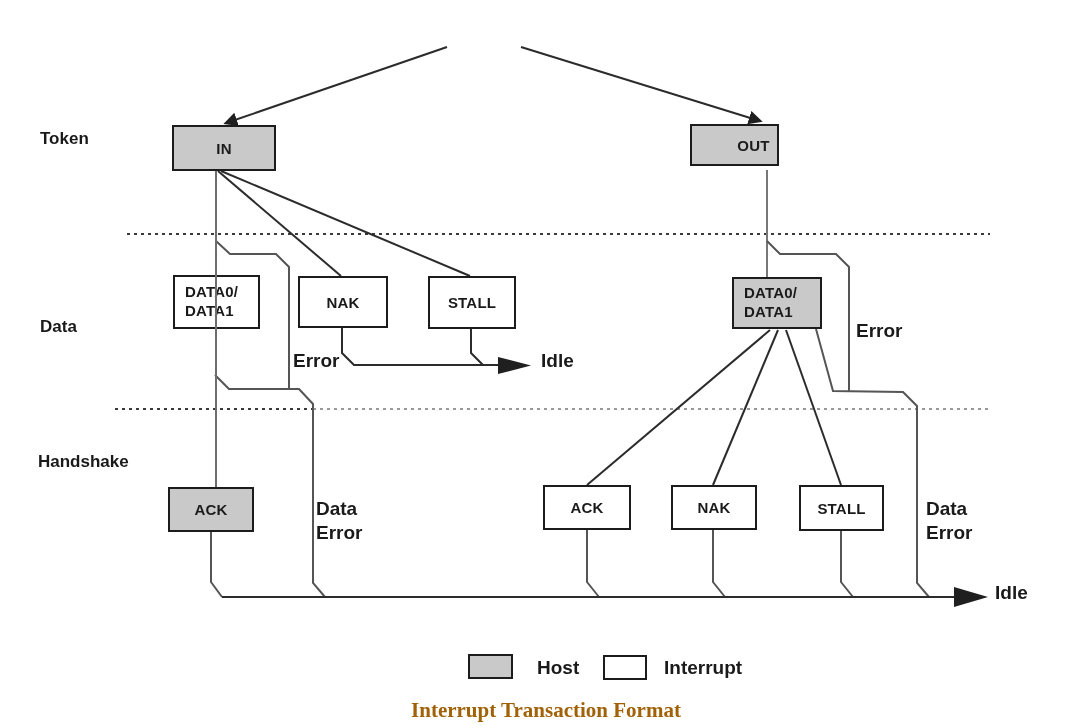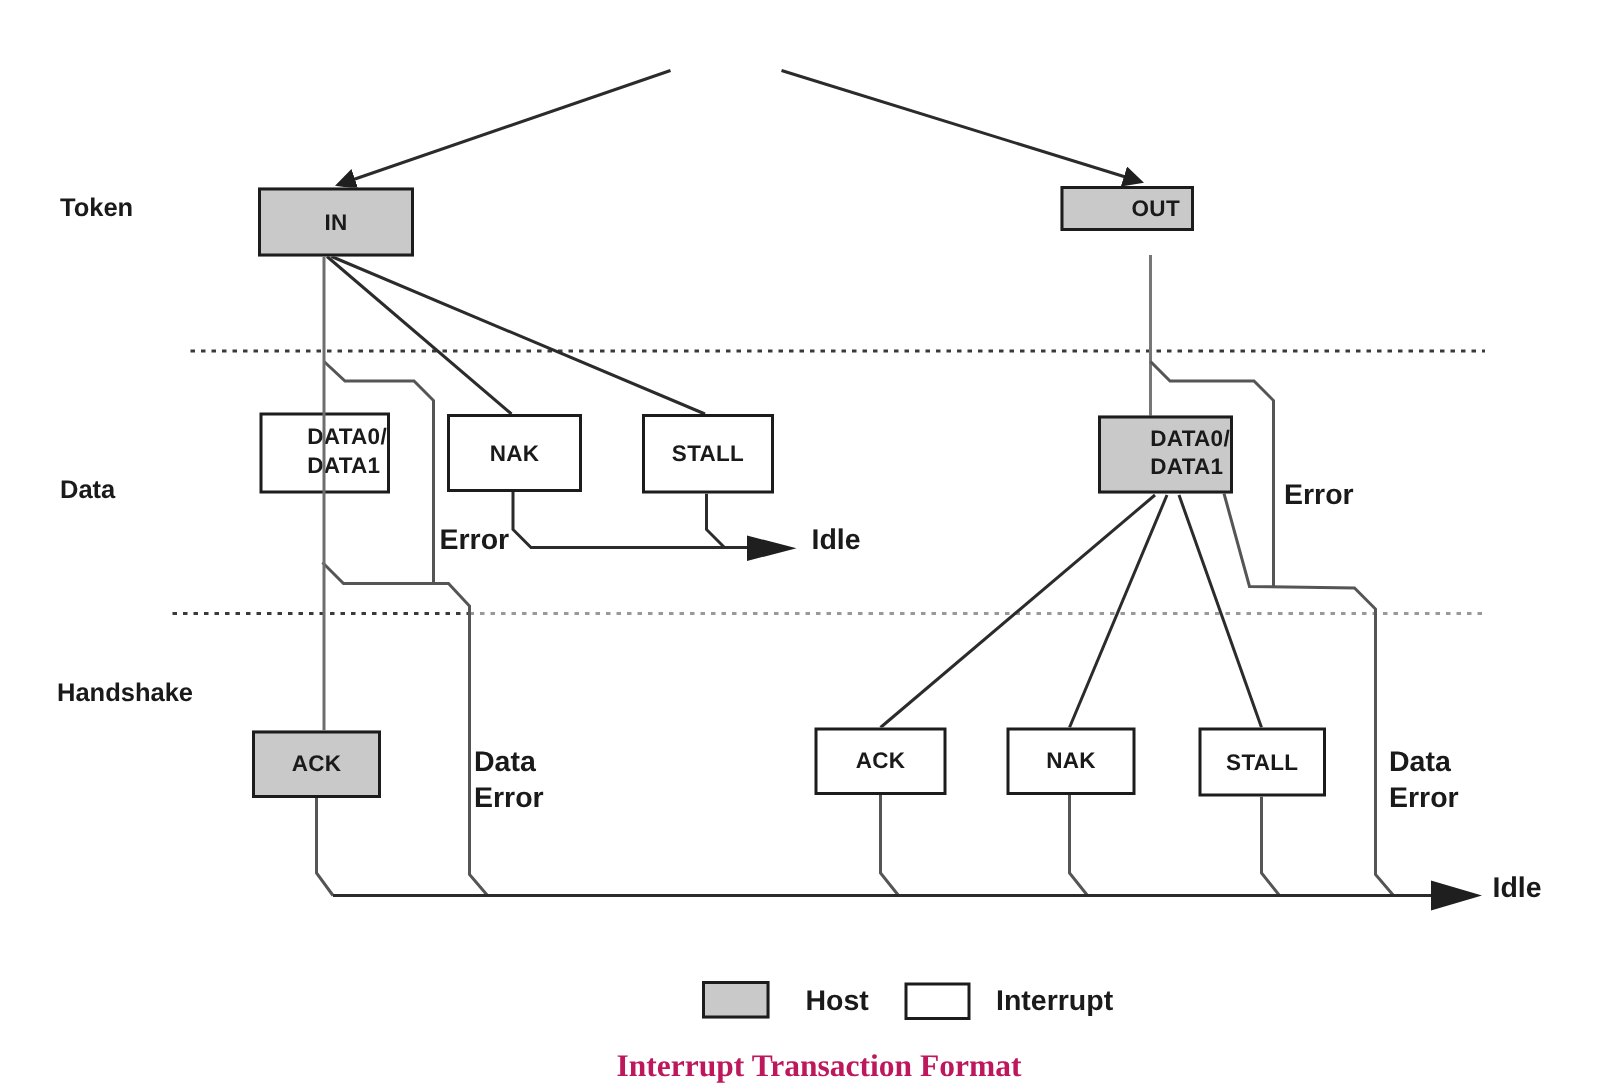--- a/index.html
+++ b/index.html
@@ -10,29 +10,29 @@
   svg.layer{position:absolute;left:0;top:0;pointer-events:none;}
   .under{z-index:0;}
   .over{z-index:2;}
   .box{
     position:absolute;z-index:1;box-sizing:border-box;border:2px solid #1c1c1c;
     display:flex;align-items:center;justify-content:center;
     font-weight:bold;font-size:15px;letter-spacing:0.2px;
   }
   .box.host{background:#c9c9c9;}
   .box.fn{background:#ffffff;}
-  .box.two-line{justify-content:flex-end;padding-left:10px;}
+  .box.two-line{justify-content:flex-start;padding-left:10px;}
   .box.two-line span{display:block;line-height:1.25;}
   .lbl{position:absolute;z-index:1;font-weight:bold;font-size:19px;white-space:nowrap;}
   .lbl.two-line span{display:block;line-height:1.25;}
   .phase{position:absolute;z-index:1;font-weight:bold;font-size:17px;white-space:nowrap;}
   .swatch{position:absolute;z-index:1;box-sizing:border-box;border:2px solid #1c1c1c;}
   .title{
     position:absolute;z-index:1;left:16px;width:1060px;top:682px;text-align:center;
-    font-family:"Liberation Serif","DejaVu Serif",serif;font-weight:bold;font-size:21px;color:#be185d;
+    font-family:"Liberation Serif","DejaVu Serif",serif;font-weight:bold;font-size:21px;color:#a16207;
   }
 </style>
 </head>
 <body>
 
 <div id="canvas">
 
   <svg class="layer under" width="1076" height="728" viewBox="0 0 1076 728">
     <defs>
       <marker id="tri" viewBox="0 0 10 10" refX="8" refY="5" markerWidth="7" markerHeight="7" orient="auto">
@@ -73,21 +73,21 @@
 
     <path d="M222,581 L954,581" stroke="#2b2b2b" stroke-width="2" fill="none"></path>
     <polygon points="954,571 954,591 988,581" fill="#1f1f1f"></polygon>
   </svg>
 
   <div class="phase" style="left:40px;top:113px;">Token</div>
   <div class="phase" style="left:40px;top:301px;">Data</div>
   <div class="phase" style="left:38px;top:436px;">Handshake</div>
 
   <div class="box host" style="left:172px;top:109px;width:104px;height:46px;">IN</div>
-  <div class="box host" style="left:707px;top:108px;width:89px;height:30px;padding-left:38px;">OUT</div>
+  <div class="box host" style="left:690px;top:108px;width:89px;height:42px;padding-left:38px;">OUT</div>
 
   <div class="box fn two-line" style="left:173px;top:259px;width:87px;height:54px;">
     <div>
       <span>DATA0/</span>
       <span>DATA1</span>
     </div>
   </div>
   <div class="box fn" style="left:298px;top:260px;width:90px;height:52px;">NAK</div>
   <div class="box fn" style="left:428px;top:260px;width:88px;height:53px;">STALL</div>
 

